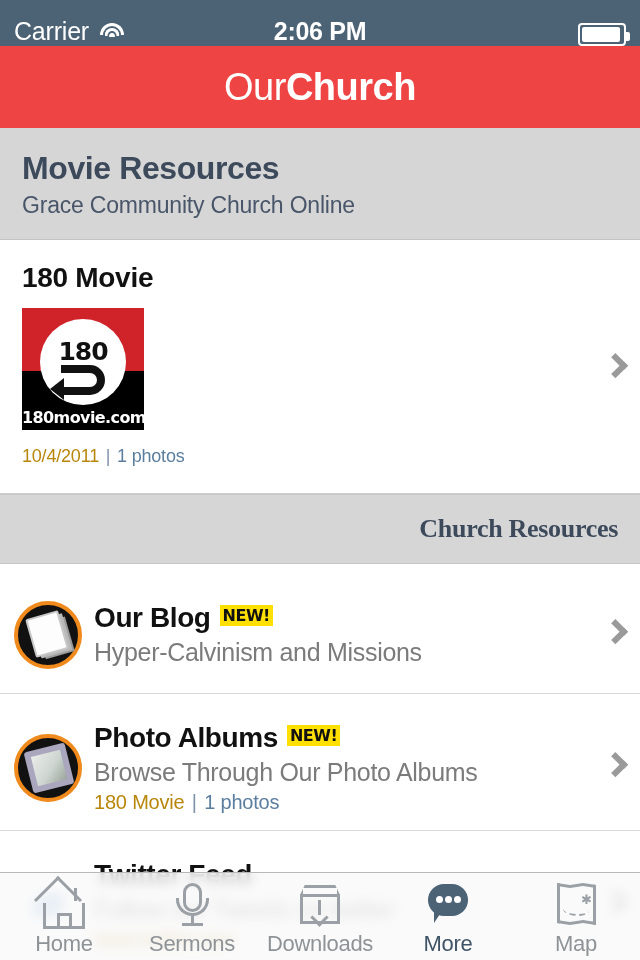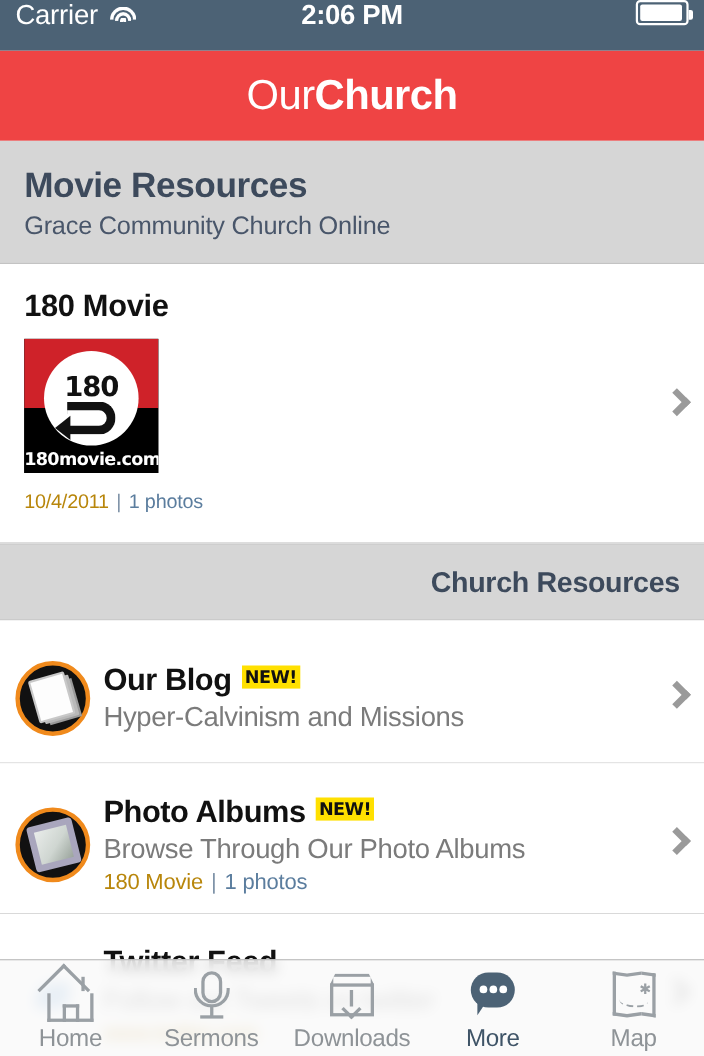--- a/index.html
+++ b/index.html
@@ -7,21 +7,21 @@
     width:640px; height:960px;
     font-family:"Liberation Sans", sans-serif;
     background:#ffffff;
     overflow:hidden;
   }
   #app { position:relative; width:640px; height:960px; overflow:hidden; background:#fff; }
 
   
   .statusbar{
     height:46px; background:#4c6275; color:#ffffff;
-    display:flex; align-items:flex-start; padding:0 14px; position:relative;
+    display:flex; align-items:flex-end; padding:0 14px; position:relative;
   }
   .sb-left{ display:flex; align-items:center; gap:10px; }
   .sb-carrier{ font-size:25px; letter-spacing:-0.2px; }
   .wifi{ width:26px; height:19px; position:relative; display:inline-block; }
   .wifi i{ position:absolute; left:50%; transform:translateX(-50%);
            border:3px solid #fff; border-bottom:none;
            border-radius:50% 50% 0 0 / 100% 100% 0 0; }
   .wifi i:nth-child(1){ width:24px; height:12px; top:1px; }
   .wifi i:nth-child(2){ width:15px; height:8px;  top:6px; }
   .wifi i:nth-child(3){ width:6px;  height:4px;  top:11px; border-width:3px; }
@@ -88,21 +88,21 @@
   }
   .meta{ margin-top:16px; font-size:18px; letter-spacing:-0.2px; }
   .meta .m-date{ color:#b8860b; }
   .meta .m-sep{ color:#7f93a8; margin:0 2px; }
   .meta .m-link{ color:#5b7d9e; }
 
   
   .sec-head{
     background:#d6d6d6; height:70px; display:flex; align-items:center;
     justify-content:flex-end; padding:0 22px;
-    border-top:1px solid #c6c6c6; border-bottom:1px solid #c6c6c6;
+    border-top:1px solid #c6c6c6; border-bottom:1px solid #c6c6c6;font-family:Liberation Serif, serif;
   }
   .sec-head span{ font-size:26px; font-weight:bold; color:#3d4a5c; letter-spacing:-0.3px; }
 
   
   .row{
     position:relative; display:flex; align-items:center;
     padding:28px 60px 16px 14px; min-height:130px;
     border-bottom:1px solid #d9d9d9; background:#fff;
   }
   .row-icon{ width:68px; height:68px; flex:0 0 68px; position:relative; margin-right:12px; }

